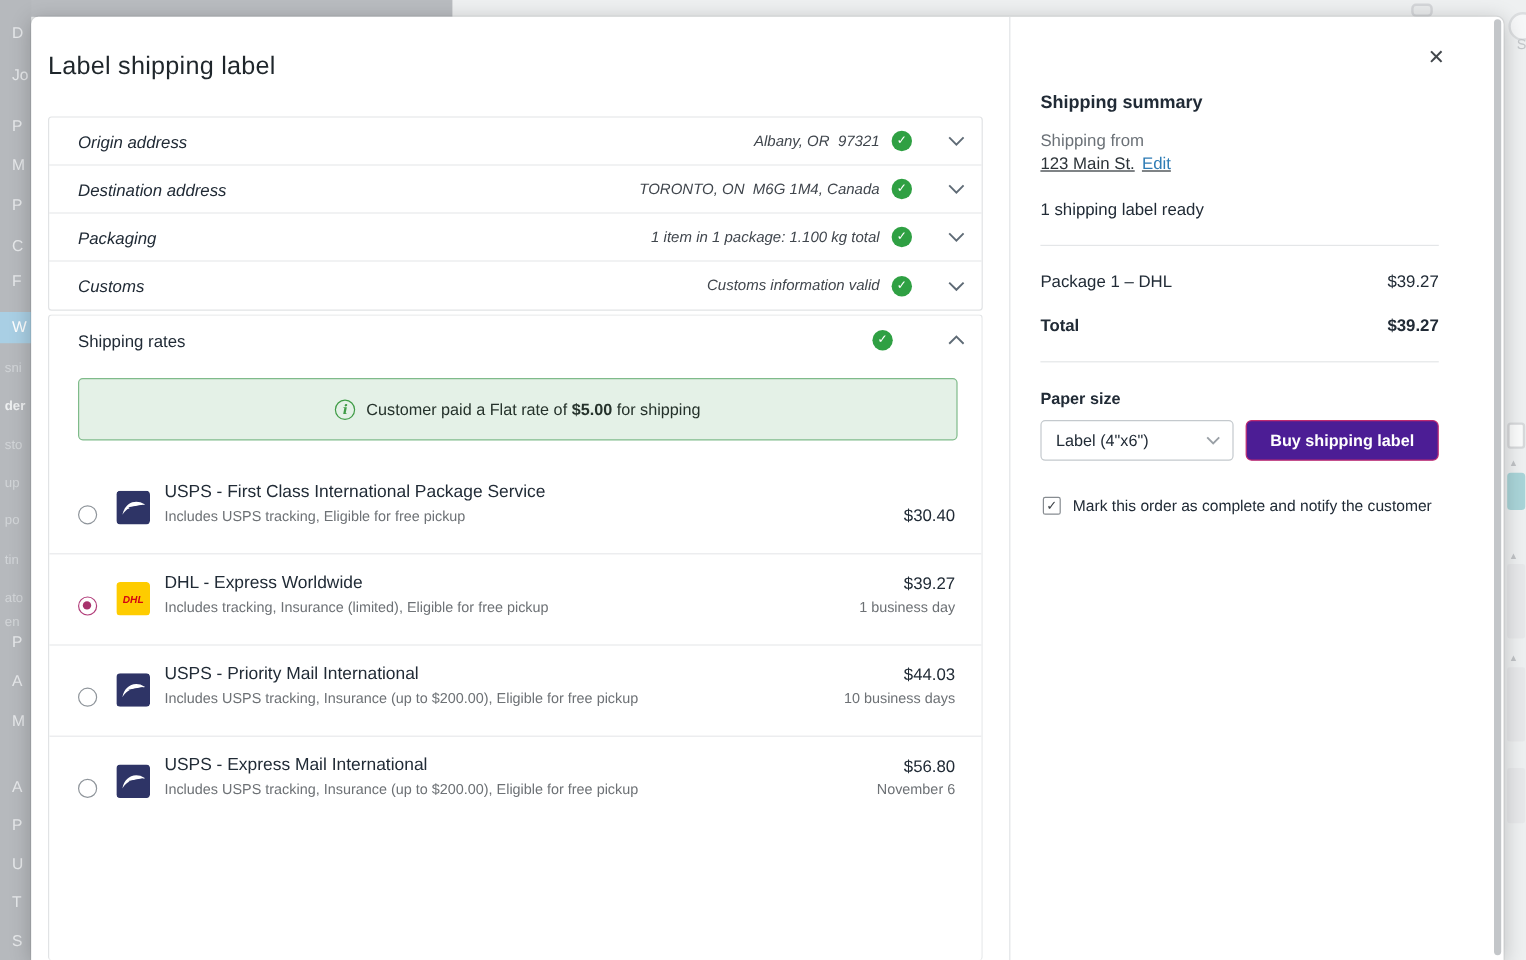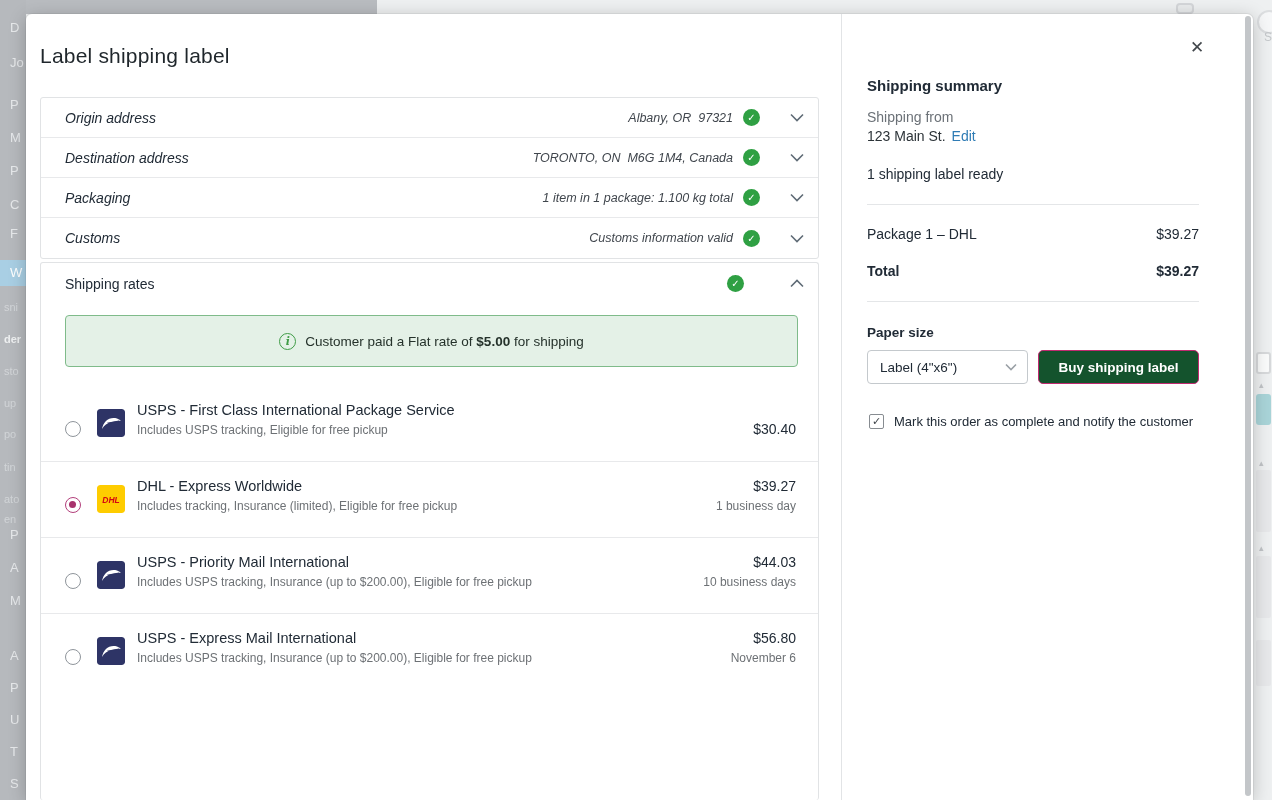--- a/index.html
+++ b/index.html
@@ -59,31 +59,31 @@
   .rate-name { font-size:14.5px; color:#212b36; margin-top:1px; }
   .rate-details { font-size:12px; color:#6d7175; margin-top:5px; }
   .rate-price-col { text-align:right; flex:none; }
   .rate-price { font-size:14px; color:#212b36; margin-top:2px; }
   .rate-eta { font-size:12px; color:#6d7175; margin-top:5px; }
 
   
   .summary { position:absolute; top:0; left:815px; width:412px; height:786px; border-left:1px solid #e2e4e6; padding:0 54px 0 25px; }
   .sum-title { margin-top:63px; font-size:15px; font-weight:700; color:#212b36; }
   .sum-from { margin-top:14px; font-size:14px; color:#6b7177; line-height:19px; }
-  .sum-addr { font-size:14px; color:#2c3338; line-height:19px; }
+  .sum-addr { font-size:14px; color:#2c3338; line-height:19px;text-decoration:underline; }
   .edit-link { color:#2f7cb5; text-decoration:none; margin-left:6px; cursor:pointer; }
   .sum-ready { margin-top:20px; font-size:14px; color:#212b36; }
   .sum-divider { margin-top:22px; border:none; border-top:1px solid #e4e6e8; }
   .sum-line { display:flex; justify-content:space-between; margin-top:21px; font-size:14px; color:#212b36; }
   .sum-total { display:flex; justify-content:space-between; margin-top:21px; font-size:14px; font-weight:700; color:#212b36; }
   .paper-label { margin-top:23px; font-size:13.5px; font-weight:600; color:#212b36; }
   .controls { margin-top:10px; display:flex; gap:10px; }
   .select { width:161px; height:34px; border:1px solid #c4c9cd; border-radius:4px; background:#fff; display:flex; align-items:center; padding:0 10px 0 12px; cursor:pointer; }
   .select-value { flex:1; font-size:13.5px; color:#212b36; }
-  .buy-btn { width:161px; height:34px; background:#14532d; border:1px solid #c02a70; border-radius:5px; color:#fff; font-size:13.5px; font-weight:700; display:flex; align-items:center; justify-content:center; cursor:pointer; font-family:inherit; }
+  .buy-btn { width:161px; height:34px; background:#4c1d95; border:1px solid #c02a70; border-radius:5px; color:#fff; font-size:13.5px; font-weight:700; display:flex; align-items:center; justify-content:center; cursor:pointer; font-family:inherit; }
   .cb-row { margin-top:30px; display:flex; align-items:flex-start; }
   .checkbox { width:15px; height:15px; border:1px solid #878c91; border-radius:2px; background:#fff; color:#3e4348; font-size:11px; font-weight:bold; display:flex; align-items:center; justify-content:center; margin:0 10px 0 2px; flex:none; cursor:pointer; }
   .cb-label { font-size:13px; color:#212b36; line-height:16px; }
 </style>
 </head>
 <body>
 
 <div class="topstrip">
   <div class="topstrip-dark"></div>
   <div class="topstrip-icon"></div>

